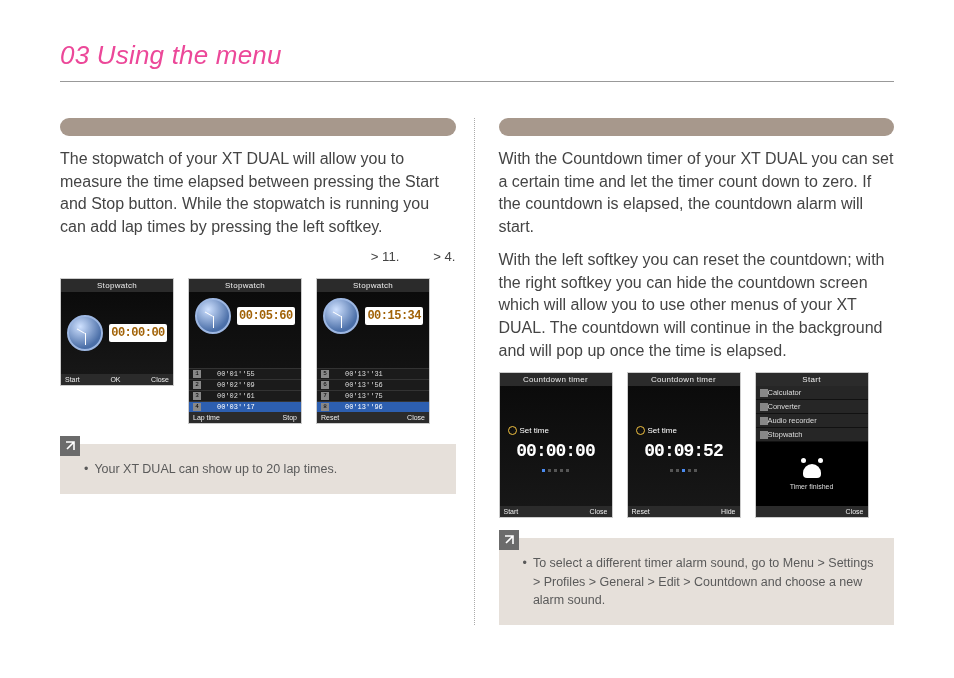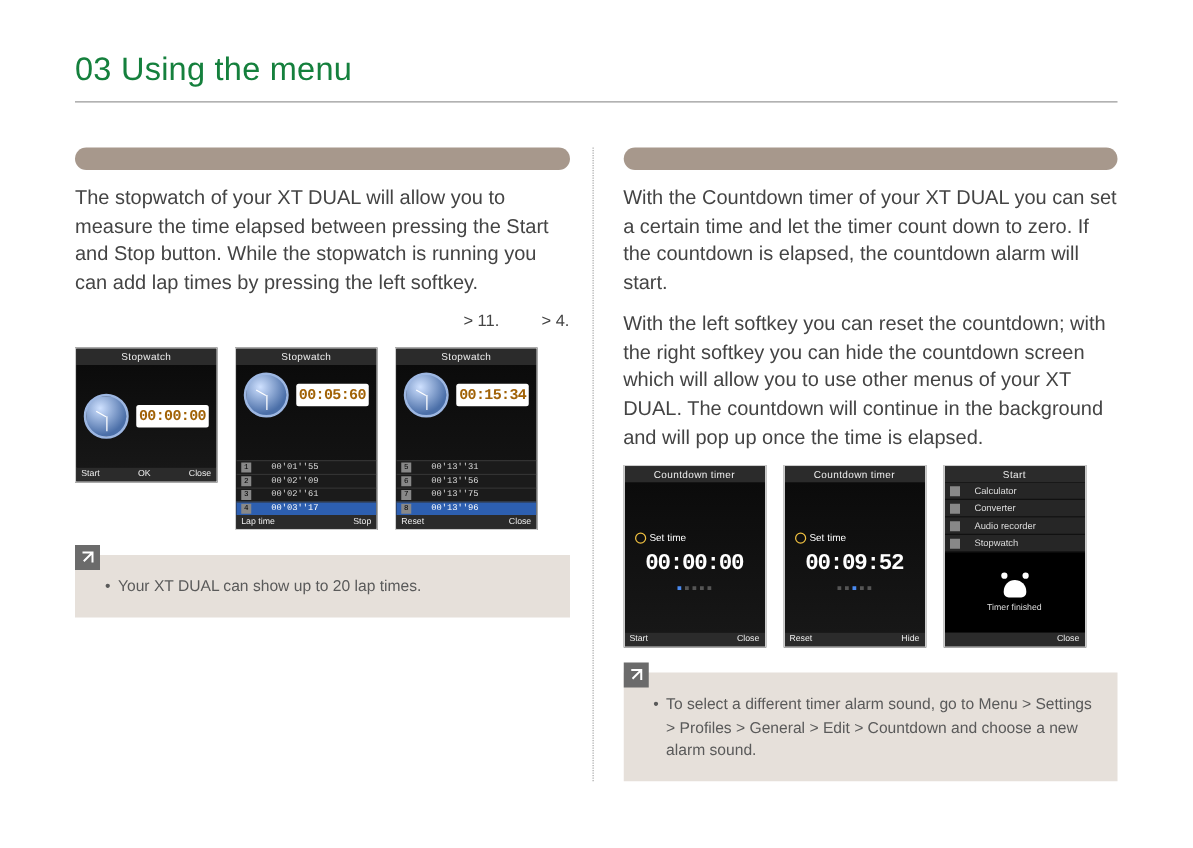--- a/index.html
+++ b/index.html
@@ -7,25 +7,26 @@
     width: 954px;
     height: 678px;
     background: #fff;
     font-family: Arial, Helvetica, sans-serif;
     color: #555;
     padding: 40px 60px 20px 60px;
   }
   .page-title {
     font-size: 26px;
     font-weight: 300;
-    color: #15803d;
+    color: #ec4899;
     padding-bottom: 10px;
     border-bottom: 1px solid #999;
     margin-bottom: 36px;
     letter-spacing: 0.2px;
+    font-style: italic;
   }
   .columns {
     display: flex;
     gap: 36px;
   }
   .col {
     flex: 1;
     min-width: 0;
   }
   .col-right {
@@ -170,21 +171,21 @@
   
   .ex-list {
     width: 100%;
     font-size: 7.5px;
     color: #ddd;
   }
   .ex-list div {
     padding: 2px 4px;
     background: #262626;
     border-bottom: 1px solid #111;
-    display: flex; gap: 12px; align-items: center;
+    display: flex; gap: 0; align-items: center;
   }
   .ex-list .ico {
     width: 8px; height: 8px; background: #888;
     display: inline-block;
   }
   .ex-finish-area {
     flex:1; background:#000; display:flex;
     flex-direction:column; align-items:center; justify-content:center;
   }
   .alarm-icon {

